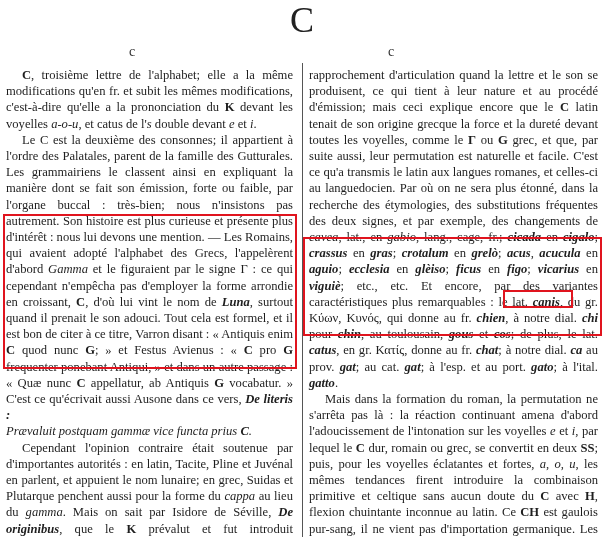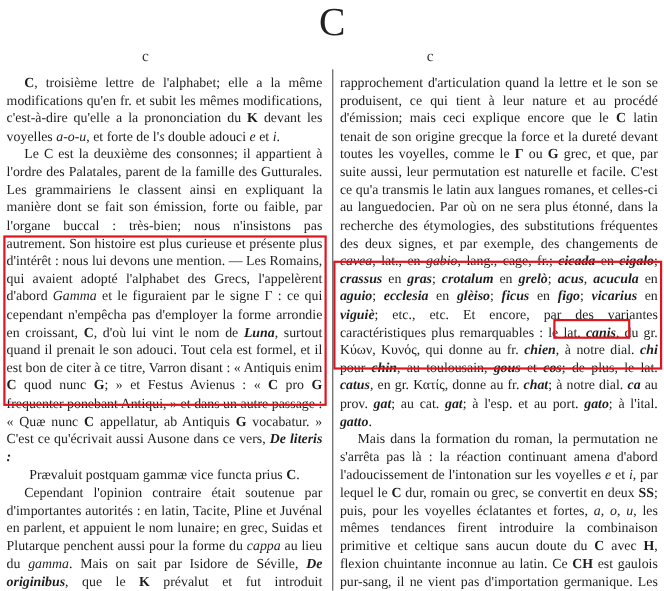--- a/index.html
+++ b/index.html
@@ -19,21 +19,21 @@
   .column {
     position: absolute; top: 67px;
     font-family: "Liberation Serif", serif;
     font-size: 12.6px; line-height: 16.2px;
     text-align: justify; color: #1e1e1e;
   }
   .column.left { left: 6px; width: 287px; }
   .column.right { left: 309px; width: 289px; }
   .column p { text-indent: 16px; }
   .column p.noindent { text-indent: 0; }
-  .column p.verse { text-align: center; text-indent: 0; }
+  .column p.verse { text-indent: 0; font-style: italic; }
   .column b { font-weight: bold; }
   .column i { font-style: italic; }
   .divider {
     position: absolute; left: 302px; top: 63px; width: 1px; height: 474px;
     background: #555;
   }
   .highlight-box {
     position: absolute; border: 2px solid #e0141e; pointer-events: none;
   }
   #box1 { left: 3px; top: 214px; width: 294px; height: 155px; }
@@ -41,21 +41,21 @@
   #box3 { left: 503px; top: 290px; width: 70px; height: 18px; }
 </style>
 </head>
 <body>
 
 <div class="page-title">C</div>
 <div class="col-header left">c</div>
 <div class="col-header right">c</div>
 
 <div class="column left">
-    <p><b>C</b><span>, troisième lettre de l'alphabet; elle a la même modifications qu'en fr. et subit les mêmes modifications, c'est-à-dire qu'elle a la prononciation du </span><b>K</b><span> devant les voyelles </span><i>a-o-u</i><span>, et forte de l'</span><i>s</i><span> double adouci </span><i>e</i><span> et </span><i>i</i><span>.</span></p>
+    <p><b>C</b><span>, troisième lettre de l'alphabet; elle a la même modifications qu'en fr. et subit les mêmes modifications, c'est-à-dire qu'elle a la prononciation du </span><b>K</b><span> devant les voyelles </span><i>a-o-u</i><span>, et catus de l'</span><i>s</i><span> double devant </span><i>e</i><span> et </span><i>i</i><span>.</span></p>
     <p><span>Le C est la deuxième des consonnes; il appartient à l'ordre des Palatales, parent de la famille des Gutturales. Les grammairiens le classent ainsi en expliquant la manière dont se fait son émission, forte ou faible, par l'organe buccal : très-bien; nous n'insistons pas autrement. Son histoire est plus curieuse et présente plus d'intérêt : nous lui devons une mention. — Les Romains, qui avaient adopté l'alphabet des Grecs, l'appelèrent d'abord </span><i>Gamma</i><span> et le figuraient par le signe Γ : ce qui cependant n'empêcha pas d'employer la forme arrondie en croissant, </span><b>C</b><span>, d'où lui vint le nom de </span><b><i>Luna</i></b><span>, surtout quand il prenait le son adouci. Tout cela est formel, et il est bon de citer à ce titre, Varron disant : « Antiquis enim </span><b>C</b><span> quod nunc </span><b>G</b><span>; » et Festus Avienus : « </span><b>C</b><span> pro </span><b>G</b><span> frequenter ponebant Antiqui, » et dans un autre passage : « Quæ nunc </span><b>C</b><span> appellatur, ab Antiquis </span><b>G</b><span> vocabatur. » C'est ce qu'écrivait aussi Ausone dans ce vers, </span><b><i>De literis :</i></b></p>
     <p class="verse"><span>Prævaluit postquam gammæ vice functa prius </span><b>C</b><span>.</span></p>
     <p><span>Cependant l'opinion contraire était soutenue par d'importantes autorités : en latin, Tacite, Pline et Juvénal en parlent, et appuient le nom lunaire; en grec, Suidas et Plutarque penchent aussi pour la forme du </span><i>cappa</i><span> au lieu du </span><i>gamma</i><span>. Mais on sait par Isidore de Séville, </span><b><i>De originibus</i></b><span>, que le </span><b>K</b><span> prévalut et fut introduit définitivement par un maître d'école, nommé Sallustius.</span></p>
   </div>
 <div class="divider"></div>
 <div class="column right">
     <p class="noindent"><span>rapprochement d'articulation quand la lettre et le son se produisent, ce qui tient à leur nature et au procédé d'émission; mais ceci explique encore que le </span><b>C</b><span> latin tenait de son origine grecque la force et la dureté devant toutes les voyelles, comme le </span><b>Γ</b><span> ou </span><b>G</b><span> grec, et que, par suite aussi, leur permutation est naturelle et facile. C'est ce qu'a transmis le latin aux langues romanes, et celles-ci au languedocien. Par où on ne sera plus étonné, dans la recherche des étymologies, des substitutions fréquentes des deux signes, et par exemple, des changements de </span><i>cavea</i><span>, lat., en </span><i>gabio</i><span>, lang., cage, fr.; </span><b><i>cicada</i></b><span> en </span><b><i>cigalo</i></b><span>; </span><b><i>crassus</i></b><span> en </span><b><i>gras</i></b><span>; </span><b><i>crotalum</i></b><span> en </span><b><i>grelò</i></b><span>; </span><b><i>acus</i></b><span>, </span><b><i>acucula</i></b><span> en </span><b><i>aguio</i></b><span>; </span><b><i>ecclesia</i></b><span> en </span><b><i>glèiso</i></b><span>; </span><b><i>ficus</i></b><span> en </span><b><i>figo</i></b><span>; </span><b><i>vicarius</i></b><span> en </span><b><i>viguiè</i></b><span>; etc., etc. Et encore, par des variantes caractéristiques plus remarquables : le lat. </span><b><i>canis</i></b><span>, du gr. Κύων, Κυνός, qui donne au fr. </span><b><i>chien</i></b><span>, à notre dial. </span><b><i>chi</i></b><span> pour </span><b><i>chin</i></b><span>, au toulousain, </span><b><i>gous</i></b><span> et </span><b><i>cos</i></b><span>; de plus, le lat. </span><b><i>catus</i></b><span>, en gr. Κατίς, donne au fr. </span><b><i>chat</i></b><span>; à notre dial. </span><b><i>ca</i></b><span> au prov. </span><b><i>gat</i></b><span>; au cat. </span><b><i>gat</i></b><span>; à l'esp. et au port. </span><b><i>gato</i></b><span>; à l'ital. </span><b><i>gatto</i></b><span>.</span></p>
     <p><span>Mais dans la formation du roman, la permutation ne s'arrêta pas là : la réaction continuant amena d'abord l'adoucissement de l'intonation sur les voyelles </span><i>e</i><span> et </span><i>i</i><span>, par lequel le </span><b>C</b><span> dur, romain ou grec, se convertit en deux </span><b>SS</b><span>; puis, pour les voyelles éclatantes et fortes, </span><i>a</i><span>, </span><i>o</i><span>, </span><i>u</i><span>, les mêmes tendances firent introduire la combinaison primitive et celtique sans aucun doute du </span><b>C</b><span> avec </span><b>H</b><span>, flexion chuintante inconnue au latin. Ce </span><b>CH</b><span> est gaulois pur-sang, il ne vient pas d'importation germanique. Les peuples tudesques ne le prononcent qu'avec une articulation fortement gutturale aspirée, et leur langue en général ne montre aucune aptitude pour les mouillures adoucies du roman. Nos dialectes au contraire, et le français lui-même, l'ont repris à</span></p>
   </div>
 

